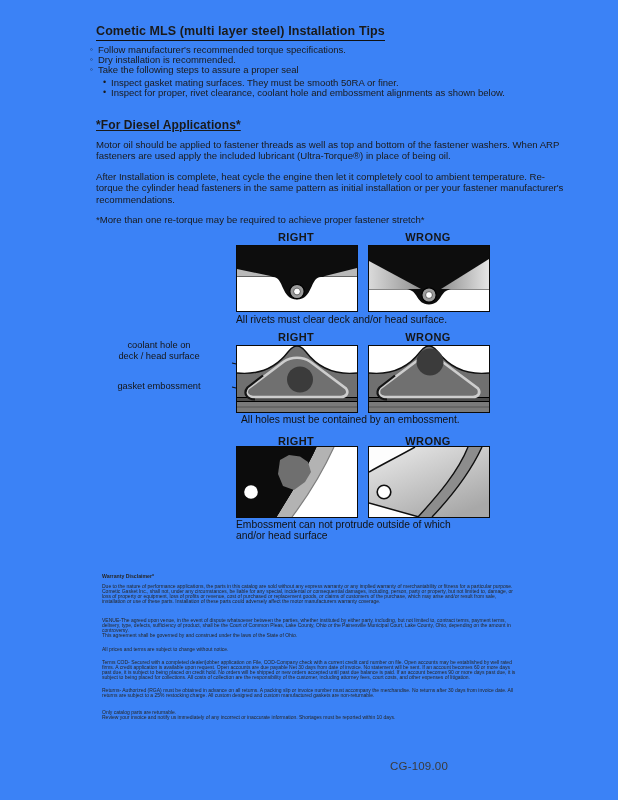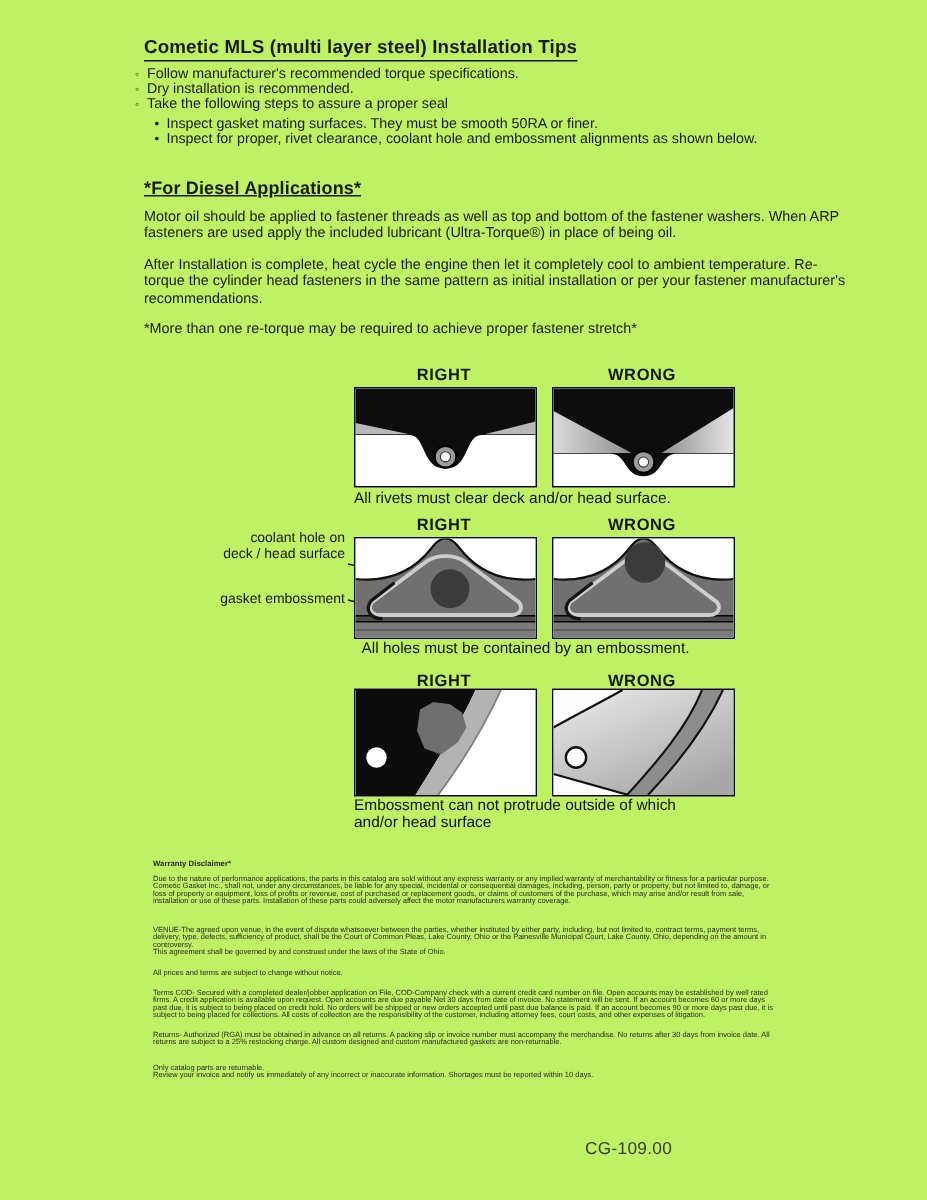--- a/index.html
+++ b/index.html
@@ -1,41 +1,41 @@
 <!DOCTYPE html>
 <html><head>
 <meta charset="utf-8">
 <style>
   html,body{margin:0;padding:0;background:#e9e9e9;}
   .page{
-    position:relative;width:618px;height:800px;margin:0 auto;background:#bef264;
+    position:relative;width:618px;height:800px;margin:0 auto;background:#3b82f6;
     font-family:"Liberation Sans", sans-serif;color:#1a1a1a;overflow:hidden;
   }
   
   .title{
     position:absolute;top:24px;left:96px;font-size:12.5px;font-weight:700;
     letter-spacing:.1px;border-bottom:1.6px solid #111;padding-bottom:2px;white-space:nowrap;
   }
   .bullets{position:absolute;top:45px;left:90px;width:510px;font-size:9.5px;line-height:9.8px;}
   .b-row{display:flex;align-items:flex-start;}
   .b-mark{width:8px;flex:0 0 8px;font-size:8px;line-height:9.8px;text-align:left;}
   .sub{margin-left:13px;margin-top:4px;}
   .sub .b-mark{font-size:9px;}
   
   .diesel{position:absolute;top:118px;left:96px;width:468px;}
   .diesel h2{margin:0 0 7px 0;font-size:12px;font-weight:700;letter-spacing:.1px;text-decoration:underline;}
   .diesel p{margin:0 0 9px 0;font-size:9.6px;line-height:11.4px;}
   
-  .figures{position:absolute;top:230px;left:0;width:618px;height:316px;margin-top:13px;}
+  .figures{position:absolute;top:230px;left:0;width:618px;height:316px;}
   .fig-label{position:absolute;width:120px;text-align:center;font-size:11px;font-weight:700;letter-spacing:.4px;color:#161616;}
   .figbox{position:absolute;width:120px;border:1.6px solid #0a0a0a;box-sizing:content-box;background:#fff;}
   .figbox svg{display:block;}
   .fig-caption{position:absolute;font-size:10.3px;line-height:11.2px;color:#111;white-space:nowrap;}
   .fig-caption.wrap{white-space:normal;width:237px;}
-  .callout{position:absolute;font-size:9.3px;line-height:10.6px;text-align:right;white-space:pre-line;color:#151515;}
+  .callout{position:absolute;font-size:9.3px;line-height:10.6px;text-align:center;white-space:pre-line;color:#151515;}
   .leader-overlay{position:absolute;top:0;left:0;pointer-events:none;}
   
   .disclaimer{position:absolute;top:574px;left:102px;width:418px;font-size:5px;line-height:5px;color:#262626;}
   .disclaimer .d-head{font-weight:700;font-size:5.2px;margin:0 0 5px 0;}
   .disclaimer p{margin:0;white-space:pre-line;}
   .disclaimer p.p1{margin-bottom:14px;}
   .disclaimer p.p2{margin-bottom:9px;}
   .disclaimer p.p3{margin-bottom:8px;}
   .disclaimer p.p4{margin-bottom:8px;}
   .disclaimer p.p5{margin-bottom:12px;}

